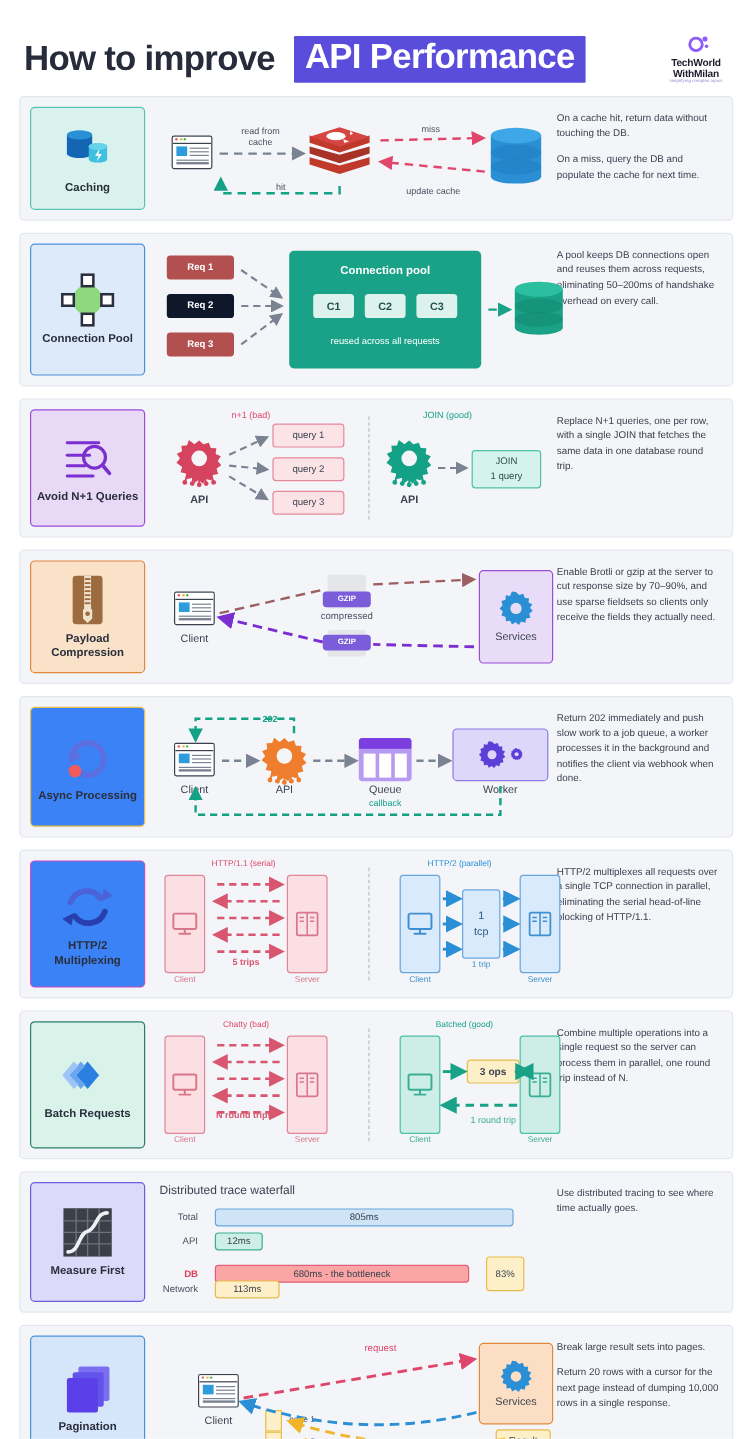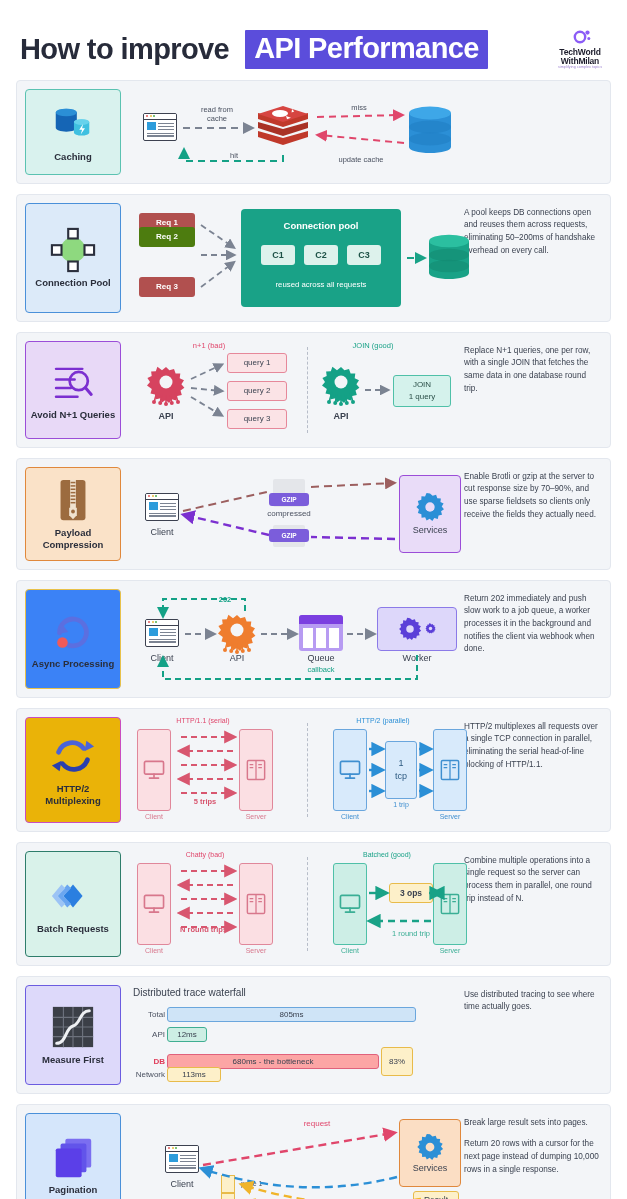--- a/index.html
+++ b/index.html
@@ -80,21 +80,21 @@
   .win-body { padding:2.5px; display:flex; gap:2px; }
   .win-sq { width:9px; height:8px; background:#2d9cdb; }
   .win-lines { flex:1; display:flex; flex-direction:column; gap:1.5px; padding-top:1px; }
   .win-line { height:1.3px; background:#7b8392; }
   .win-foot { padding:0 2.5px; display:flex; flex-direction:column; gap:1.5px; }
 
   svg.ov { position:absolute; left:0; top:0; overflow:visible; pointer-events:none; }
 
   
   .wf-title { position:absolute; font-size:10px; color:#3b4250; }
-  .wf-row { position:absolute; display:flex; align-items:center; gap:2px; }
+  .wf-row { position:absolute; display:flex; align-items:center; gap:14px; }
   .wf-name { width:36px; text-align:right; font-size:8px; color:#4a5160; }
   .wf-bar {
     height:15px; border-radius:3px; display:flex; align-items:center;
     justify-content:center; font-size:8px; color:#3b4250;
   }
   .wf-pct { height:29px; border-radius:3px; display:flex; align-items:center; justify-content:center; font-size:8px; padding:0 7px; }
 </style>
 </head>
 <body>
 
@@ -185,36 +185,40 @@
       <line x1="62" y1="39" x2="130" y2="39" stroke="#7b8392" stroke-width="2" stroke-dasharray="7,5" marker-end="url(#ahGray)"></line>
       <path d="M162 66 L162 72 L63 72 L63 62" stroke="#14a186" stroke-width="2" stroke-dasharray="7,5" fill="none" marker-end="url(#ahGreen)"></path>
       <line x1="196" y1="28" x2="280" y2="26" stroke="#e0466b" stroke-width="2" stroke-dasharray="7,5" marker-end="url(#ahPink)"></line>
       <line x1="283" y1="54" x2="198" y2="46" stroke="#e0466b" stroke-width="2" stroke-dasharray="7,5" marker-end="url(#ahPink)"></line>
     </svg>
     <div class="lbl c" style="left:96px;top:16px;text-align:center;line-height:1.3">read from<br>cache</div>
     <div class="lbl c" style="left:113px;top:62px">hit</div>
     <div class="lbl c" style="left:238px;top:14px">miss</div>
     <div class="lbl c" style="left:240px;top:66px">update cache</div>
   </div>
+  <div class="card-note">
+    <p>On a cache hit, return data without touching the DB.</p>
+    <p>On a  miss, query the DB and populate the cache for next time.</p>
+  </div>
 </div>
 
 <div class="card">
   <div class="card-badge" style="background:#dceaf9;border:1.6px solid #4a90d9">
     <svg class="badge-icon" viewBox="0 0 48 48">
       <circle cx="24" cy="24" r="13" fill="#8ed97f"></circle>
       <rect x="19" y="2" width="10" height="10" fill="#fff" stroke="#2b2f3d" stroke-width="2.2"></rect>
       <rect x="19" y="36" width="10" height="10" fill="#fff" stroke="#2b2f3d" stroke-width="2.2"></rect>
       <rect x="2" y="19" width="10" height="10" fill="#fff" stroke="#2b2f3d" stroke-width="2.2"></rect>
       <rect x="36" y="19" width="10" height="10" fill="#fff" stroke="#2b2f3d" stroke-width="2.2"></rect>
     </svg>
     <div class="badge-label">Connection Pool</div>
   </div>
   <div class="card-diagram" style="min-height:110px">
     <div class="box" style="left:18px;top:10px;width:56px;height:20px;background:#b1504f;color:#fff;font-size:8px;font-weight:700">Req 1</div>
-    <div class="box" style="left:18px;top:24px;width:56px;height:20px;background:#4d7c0f;color:#fff;font-size:8px;font-weight:700">Req 2</div>
+    <div class="box" style="left:18px;top:42px;width:56px;height:20px;background:#0f172a;color:#fff;font-size:8px;font-weight:700">Req 2</div>
     <div class="box" style="left:18px;top:74px;width:56px;height:20px;background:#b1504f;color:#fff;font-size:8px;font-weight:700">Req 3</div>
 
     <div style="position:absolute;left:120px;top:6px;width:160px;height:98px;background:#19a287;border-radius:4px">
       <div style="text-align:center;color:#fff;font-size:9.5px;font-weight:700;margin-top:11px">Connection pool</div>
       <div style="display:flex;justify-content:center;gap:9px;margin-top:14px">
         <div style="width:34px;height:20px;background:#ddf2ec;border-radius:3px;display:flex;align-items:center;justify-content:center;font-size:9px;color:#1d5247;font-weight:700">C1</div>
         <div style="width:34px;height:20px;background:#ddf2ec;border-radius:3px;display:flex;align-items:center;justify-content:center;font-size:9px;color:#1d5247;font-weight:700">C2</div>
         <div style="width:34px;height:20px;background:#ddf2ec;border-radius:3px;display:flex;align-items:center;justify-content:center;font-size:9px;color:#1d5247;font-weight:700">C3</div>
       </div>
       <div style="text-align:center;color:#fff;font-size:7.8px;margin-top:15px">reused across all requests</div>
@@ -498,21 +502,21 @@
       <path d="M124 22 L124 10 L42 10 L42 26" stroke="#14a186" stroke-width="2" stroke-dasharray="6,4" fill="none" marker-end="url(#ahT5)"></path>
       <path d="M296 66 L296 90 L42 90 L42 70" stroke="#14a186" stroke-width="2" stroke-dasharray="6,4" fill="none" marker-end="url(#ahT5)"></path>
     </svg>
   </div>
   <div class="card-note">
     <p>Return 202 immediately and push slow work to a job queue, a worker processes it in the background and notifies the client via webhook when done.</p>
   </div>
 </div>
 
 <div class="card">
-  <div class="card-badge" style="background:#eab308;border:1.6px solid #c94dc0">
+  <div class="card-badge" style="background:#3b82f6;border:1.6px solid #c94dc0">
     <svg class="badge-icon" viewBox="0 0 48 48">
       <path d="M9 20a15 15 0 0 1 26-4" fill="none" stroke="#4a63d8" stroke-width="5" stroke-linecap="round"></path>
       <path d="M38 8l-2 11 10-5z" fill="#4a63d8"></path>
       <path d="M39 28a15 15 0 0 1-26 4" fill="none" stroke="#2a3fae" stroke-width="5" stroke-linecap="round"></path>
       <path d="M10 40l2-11-10 5z" fill="#2a3fae"></path>
     </svg>
     <div class="badge-label">HTTP/2 Multiplexing</div>
   </div>
   <div class="card-diagram" style="min-height:106px">
     <div class="lbl c" style="left:82px;top:0;color:#e0466b;font-size:7px">HTTP/1.1 (serial)</div>

